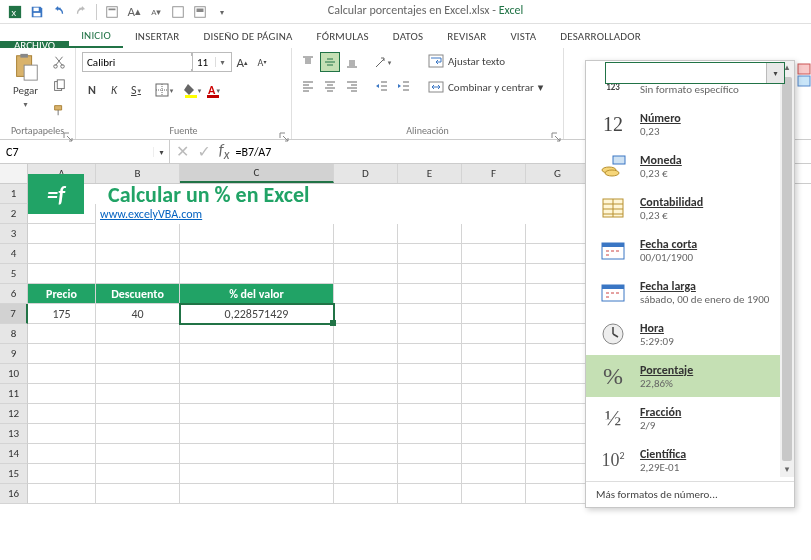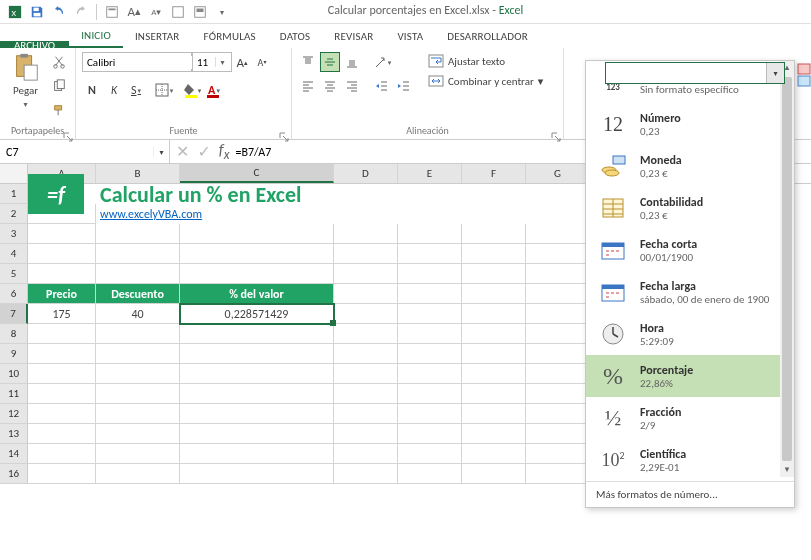--- a/index.html
+++ b/index.html
@@ -60,34 +60,34 @@
 .ch.sel { background: #d2d2d2; border-bottom: 2px solid #217346; }
 .rows { }
 .row { display: flex; height: 20px; }
 .rh { width: 28px; border-right: 1px solid #ccc; border-bottom: 1px solid #d4d4d4; background: #e6e6e6; text-align: center; font-size: 11px; color: #333; display: flex; align-items: center; justify-content: center; }
 .rh.sel { background: #d2d2d2; border-right: 2px solid #217346; }
 .cell { border-right: 1px solid #d4d4d4; border-bottom: 1px solid #d4d4d4; font-size: 12px; padding: 0 4px; display: flex; align-items: center; overflow: visible; position: relative; }
 .cell.selcell { outline: 2px solid #217346; outline-offset: -1px; z-index: 2; }
 .selhandle { position: absolute; right: -3px; bottom: -3px; width: 6px; height: 6px; background: #217346; }
 
 .logo-eq { width: 56px; height: 40px; background: #21a366; color: #fff; display: flex; align-items: center; justify-content: center; font-size: 22px; font-weight: bold; font-style: italic; }
-.title-cell { color: #21a366; font-size: 22px; font-weight: bold; white-space: nowrap; }
+.title-cell { color: #21a366; font-size: 22px; font-weight: bold; white-space: nowrap; margin-left: 8px; }
 .link-cell { color: #0563c1; text-decoration: underline; font-size: 12px; white-space: nowrap; }
 .hdr-cell { background: #21a366; color: #fff; font-weight: bold; justify-content: center; }
 
 
 .nf-dd { position: absolute; top: 60px; right: 16px; width: 210px; background: #fff; border: 1px solid #c7c7c7; box-shadow: 2px 2px 6px rgba(0,0,0,.2); z-index: 50; font-size: 12px; }
 .nf-combo { position: absolute; top: 62px; right: 26px; width: 180px; height: 22px; border: 1px solid #217346; background: #fff; z-index: 60; display: flex; }
 .nf-combo input { border: none; outline: none; flex: 1; padding: 0 4px; font-size: 11px; }
 .nf-combo .car { width: 18px; border-left: 1px solid #bbb; background: #e8e8e8; display: flex; align-items: center; justify-content: center; font-size: 8px; cursor: pointer; }
 .nf-list { max-height: 460px; overflow-y: auto; }
 .nf-item { display: flex; align-items: center; gap: 10px; padding: 6px 10px; cursor: pointer; }
 .nf-item.highl { background: #c5e0b4; }
 .nf-ic { width: 34px; height: 30px; display: flex; align-items: center; justify-content: center; font-size: 18px; color: #555; }
-.nf-txt .t1 { font-weight: bold; color: #333; font-size: 12px; }
+.nf-txt .t1 { font-weight: bold; color: #333; font-size: 12px; text-decoration: underline; }
 .nf-txt .t2 { font-size: 11px; color: #666; }
 .nf-foot { border-top: 1px solid #ddd; padding: 6px 10px; font-size: 11px; color: #444; cursor: pointer; }
 .nf-scroll { position: absolute; right: 0; top: 0; bottom: 30px; width: 14px; background: #f0f0f0; display: flex; flex-direction: column; }
 .nf-scroll .arr { height: 14px; text-align: center; font-size: 9px; color: #666; cursor: pointer; }
 .nf-scroll .thumb { flex: 1; margin: 2px; background: #c8c8c8; border-radius: 2px; }
 
 .cond-fmt-ic { position: absolute; top: 60px; right: 0; width: 14px; height: 30px; }
 
 
 .cA{width:68px}.cB{width:84px}.cC{width:154px}.cD{width:64px}.cE{width:64px}.cF{width:64px}.cG{width:64px}
@@ -142,20 +142,21 @@
   <span class="qat-icon" style="font-size:8px;color:#666">▾</span>
 </div>
 <div class="title-wrap">
   <span>Calcular porcentajes en Excel.xlsx</span> - <span class="title-green">Excel</span>
 </div>
 
 <div class="tabs">
   <div class="tab-file">ARCHIVO</div>
   <div class="tab active">INICIO</div>
   <div class="tab">INSERTAR</div>
+  <div class="tab">DISEÑO DE PÁGINA</div>
   <div class="tab">FÓRMULAS</div>
   <div class="tab">DATOS</div>
   <div class="tab">REVISAR</div>
   <div class="tab">VISTA</div>
   <div class="tab">DESARROLLADOR</div>
 </div>
 
 <div class="ribbon">
 
   <div class="rgroup" style="width:76px">
@@ -298,21 +299,21 @@
               </svg>
             </span>
           <span class="sbtn">
               <svg width="14" height="14">
                 <path stroke="#666" d="M6 3h6M6 7h6M6 11h6"></path>
                 <path fill="#3a76c4" d="M1 5l3 2-3 2z"></path>
               </svg>
             </span>
         </div>
       </div>
-      <div style="display:flex;flex-direction:column;gap:2px;margin-left:6px">
+      <div style="display:flex;flex-direction:column;gap:8px;margin-left:6px">
         <div class="wrap-row">
           <svg width="16" height="16">
               <rect x="1" y="2" width="14" height="12" fill="none" stroke="#888"></rect>
               <path stroke="#3a76c4" fill="none" d="M3 5h10v4H8l2-2M8 9l2 2"></path>
             </svg>
           <span>Ajustar texto</span>
         </div>
         <div class="wrap-row">
           <svg width="16" height="16">
               <rect x="1" y="3" width="14" height="10" fill="none" stroke="#888"></rect>
@@ -508,20 +509,30 @@
         <div class="rh">14</div>
         <div class="cell cA"></div>
         <div class="cell cB"></div>
         <div class="cell cC"></div>
         <div class="cell cD"></div>
         <div class="cell cE"></div>
         <div class="cell cF"></div>
         <div class="cell cG"></div>
       </div>
       <div class="row">
+        <div class="rh">15</div>
+        <div class="cell cA"></div>
+        <div class="cell cB"></div>
+        <div class="cell cC"></div>
+        <div class="cell cD"></div>
+        <div class="cell cE"></div>
+        <div class="cell cF"></div>
+        <div class="cell cG"></div>
+      </div>
+      <div class="row">
         <div class="rh">16</div>
         <div class="cell cA"></div>
         <div class="cell cB"></div>
         <div class="cell cC"></div>
         <div class="cell cD"></div>
         <div class="cell cE"></div>
         <div class="cell cF"></div>
         <div class="cell cG"></div>
       </div>
     </div>

